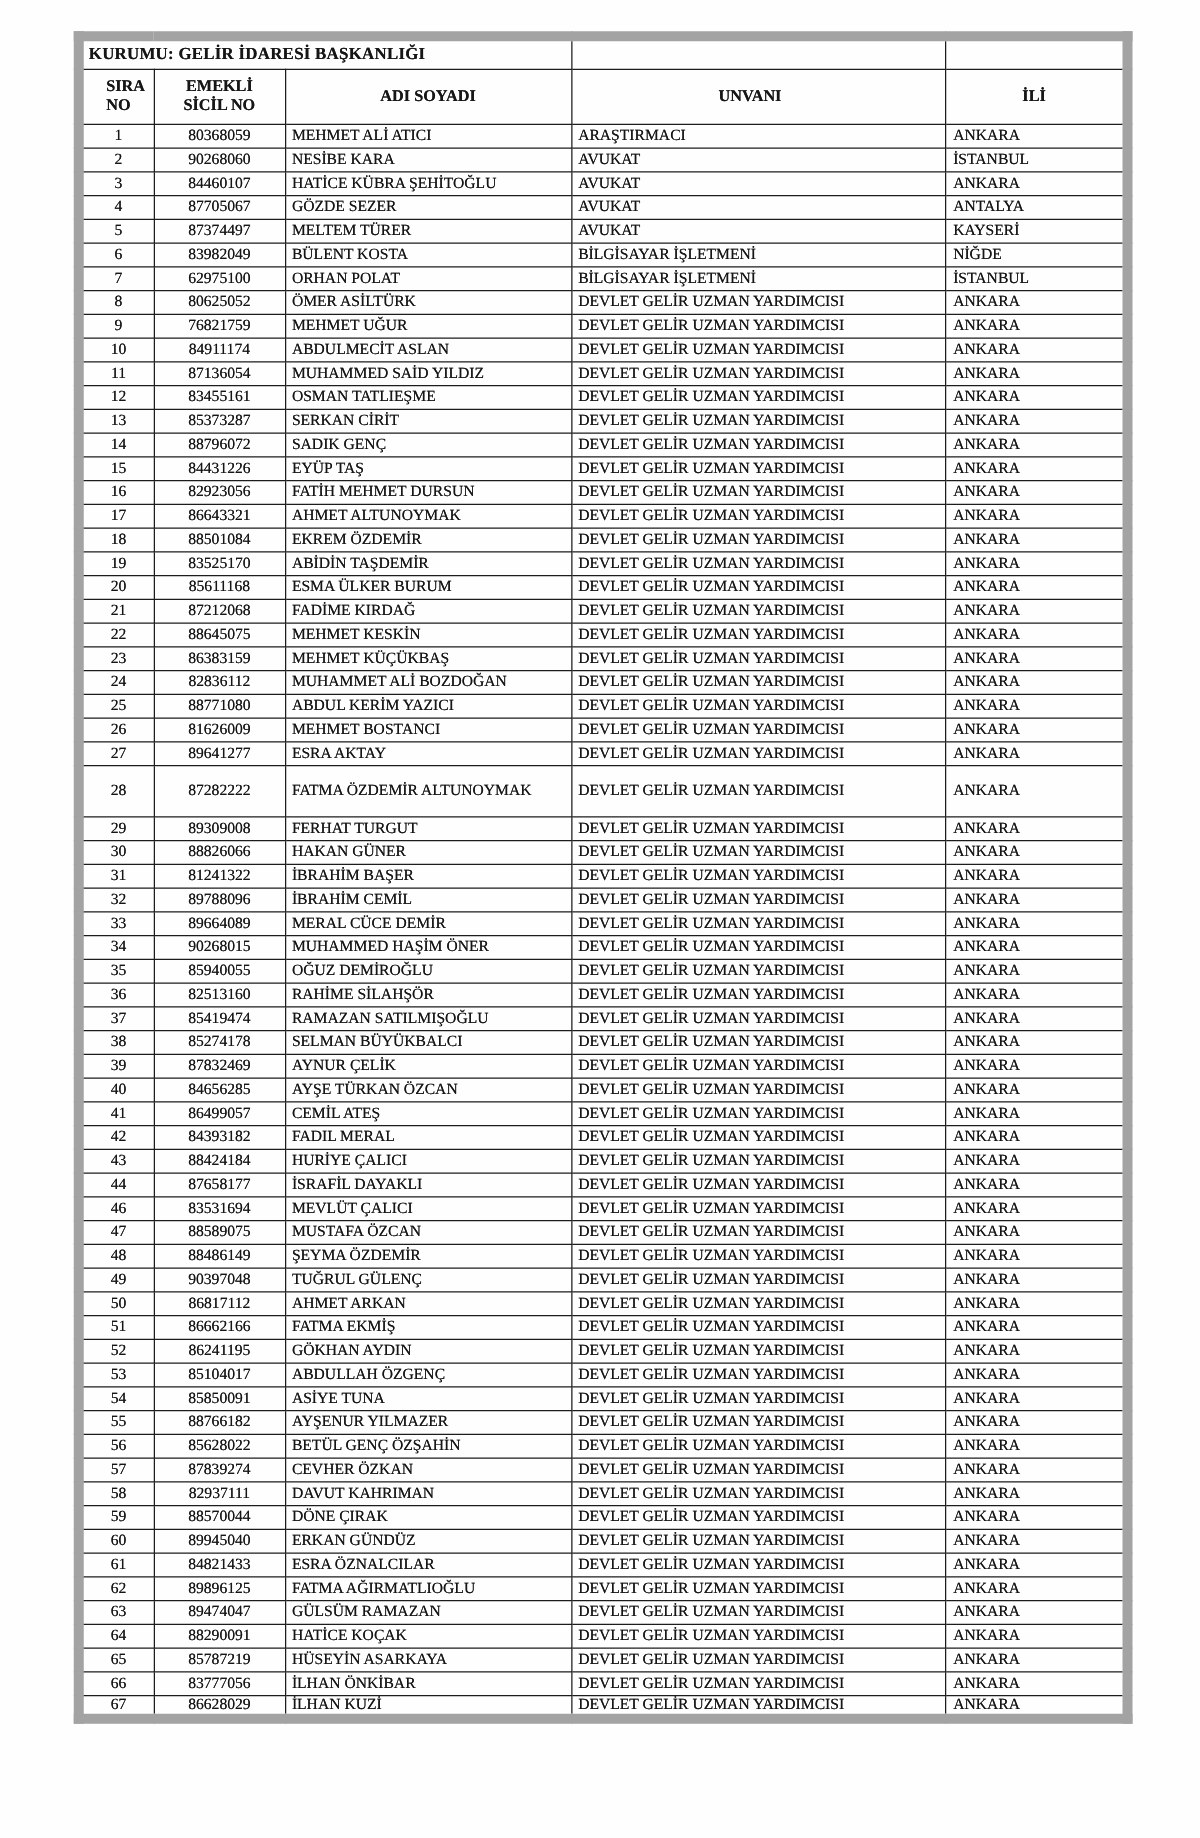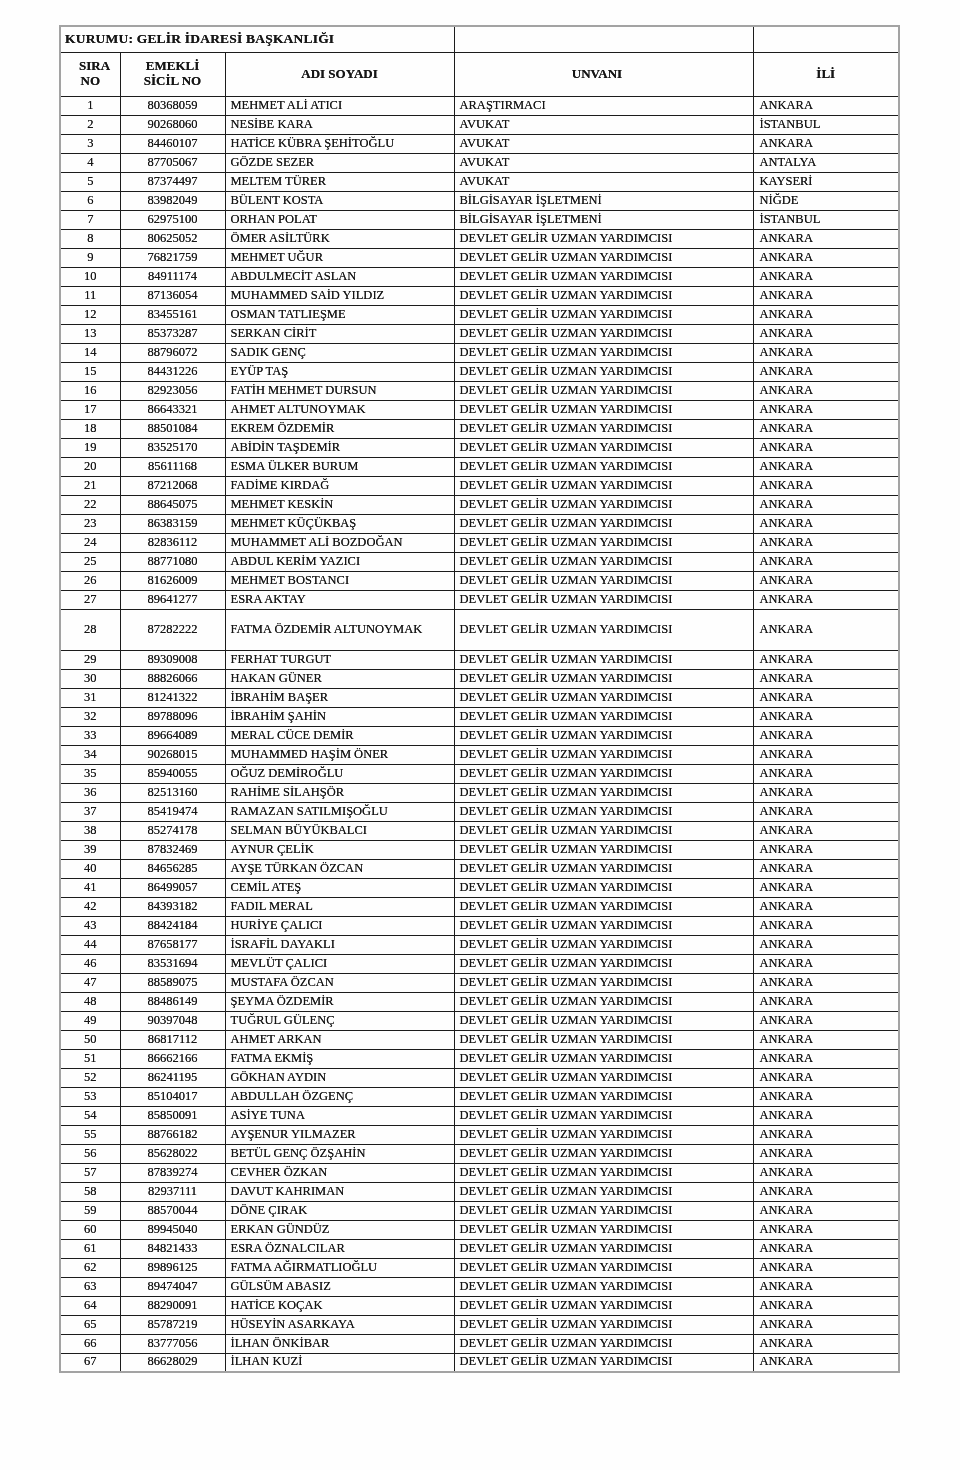--- a/index.html
+++ b/index.html
@@ -25,21 +25,21 @@
   }
   table.doc-table td, table.doc-table th {
     border: 1px solid #1c1c1c;
     font-size: 12.5px;
     line-height: 1.1;
     overflow: hidden;
     white-space: nowrap;
     vertical-align: middle;
   }
   
-  table.doc-table { border: 2px solid #a3a3a3; }
+  table.doc-table { border: 8px solid #a3a3a3; }
   tr.kurumu-row td {
     height: 26px;
     font-weight: bold;
     font-size: 13.5px;
     padding-left: 4px;
     letter-spacing: 0.2px;
   }
   tr.header-row th {
     height: 44px;
     font-weight: bold;
@@ -299,21 +299,21 @@
         <tr class="data-row">
           <td class="c0">31</td>
           <td class="c1">81241322</td>
           <td class="c2">İBRAHİM BAŞER</td>
           <td class="c3">DEVLET GELİR UZMAN YARDIMCISI</td>
           <td class="c4">ANKARA</td>
         </tr>
         <tr class="data-row">
           <td class="c0">32</td>
           <td class="c1">89788096</td>
-          <td class="c2">İBRAHİM ŞAHİN</td>
+          <td class="c2">İBRAHİM CEMİL</td>
           <td class="c3">DEVLET GELİR UZMAN YARDIMCISI</td>
           <td class="c4">ANKARA</td>
         </tr>
         <tr class="data-row">
           <td class="c0">33</td>
           <td class="c1">89664089</td>
           <td class="c2">MERAL CÜCE DEMİR</td>
           <td class="c3">DEVLET GELİR UZMAN YARDIMCISI</td>
           <td class="c4">ANKARA</td>
         </tr>
@@ -509,21 +509,21 @@
         <tr class="data-row">
           <td class="c0">62</td>
           <td class="c1">89896125</td>
           <td class="c2">FATMA AĞIRMATLIOĞLU</td>
           <td class="c3">DEVLET GELİR UZMAN YARDIMCISI</td>
           <td class="c4">ANKARA</td>
         </tr>
         <tr class="data-row">
           <td class="c0">63</td>
           <td class="c1">89474047</td>
-          <td class="c2">GÜLSÜM ABASIZ</td>
+          <td class="c2">GÜLSÜM RAMAZAN</td>
           <td class="c3">DEVLET GELİR UZMAN YARDIMCISI</td>
           <td class="c4">ANKARA</td>
         </tr>
         <tr class="data-row">
           <td class="c0">64</td>
           <td class="c1">88290091</td>
           <td class="c2">HATİCE KOÇAK</td>
           <td class="c3">DEVLET GELİR UZMAN YARDIMCISI</td>
           <td class="c4">ANKARA</td>
         </tr>

